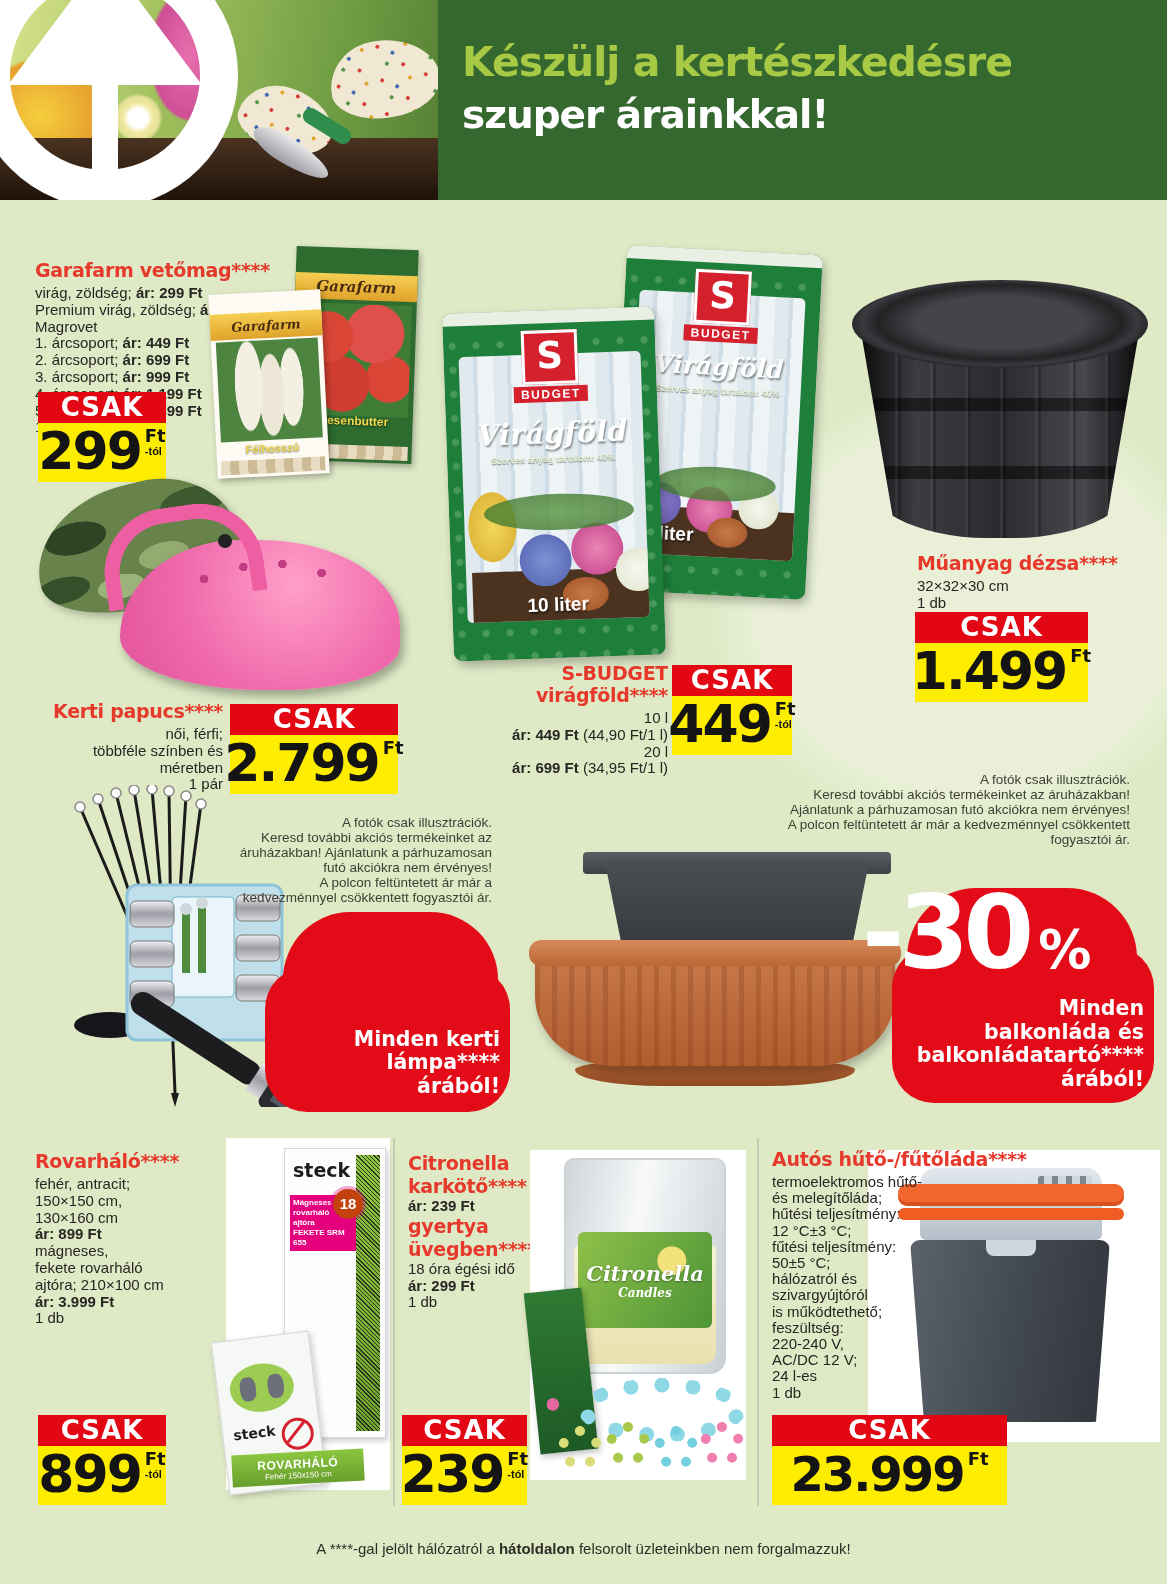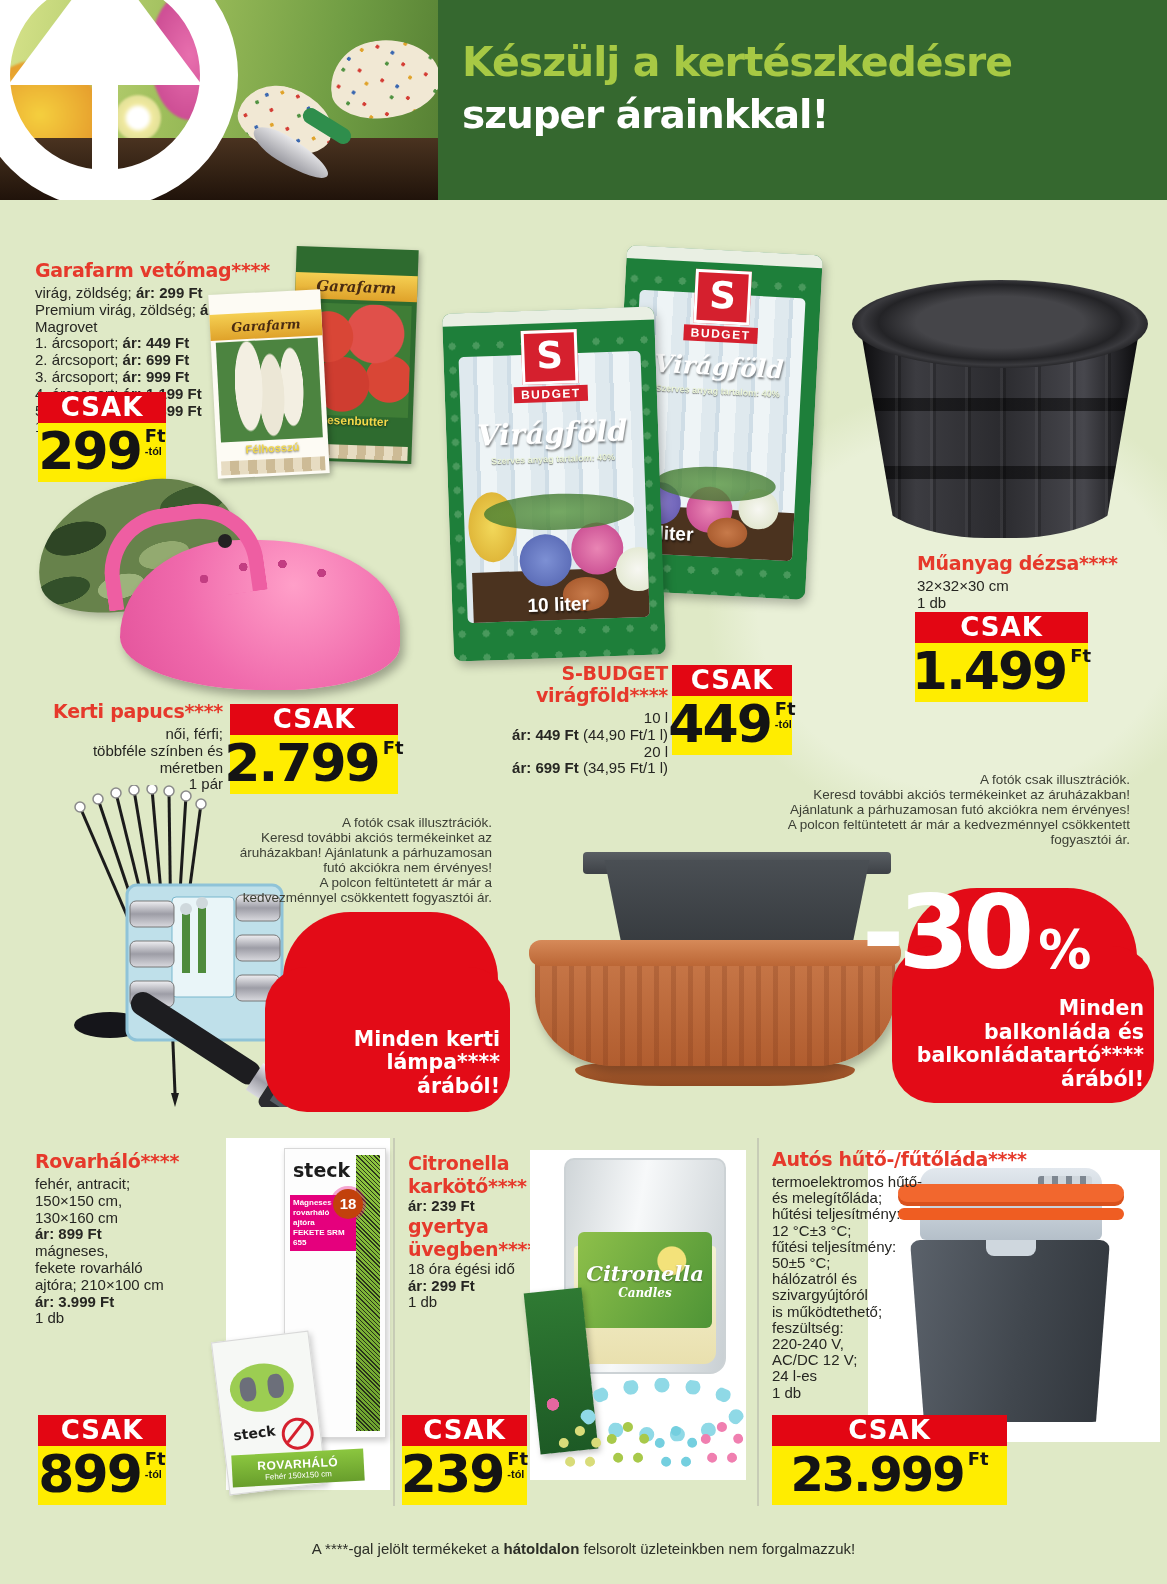--- a/index.html
+++ b/index.html
@@ -609,16 +609,16 @@
     <div class="pr">
         <span class="num" style="font-size:48px;">23.999</span>
       <span class="ftcol">
           <span class="ft">Ft</span>
       <span class="tol"></span>
         </span>
       </div>
   </div>
 
   <div class="footer">
-    <span>A ****-gal jelölt termékeket a </span><b>hátoldalon</b><span> felsorolt üzleteinkben nem forgalmazzuk!</span>
+    <span>A ****-gal jelölt hálózatról a </span><b>hátoldalon</b><span> felsorolt üzleteinkben nem forgalmazzuk!</span>
   </div>
 
 </div>
 
 </body></html>

